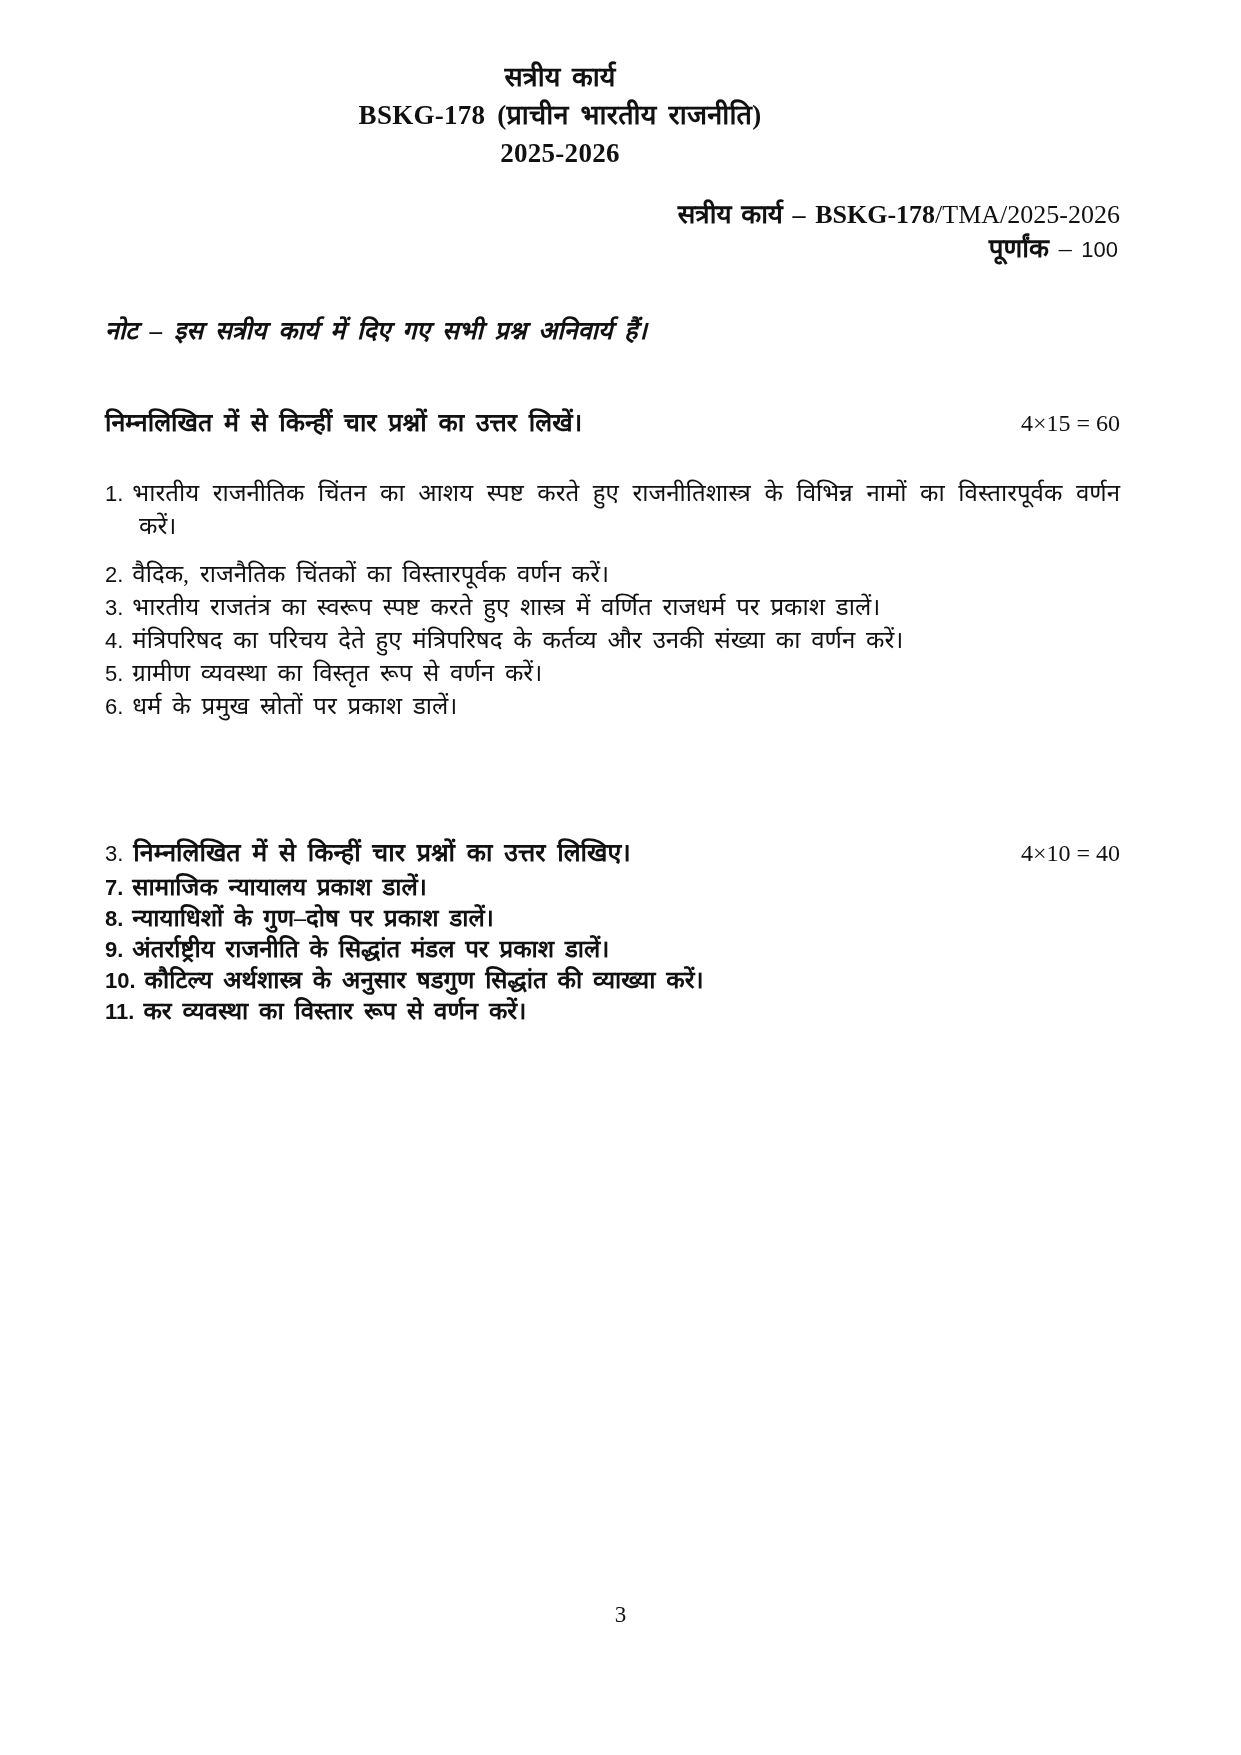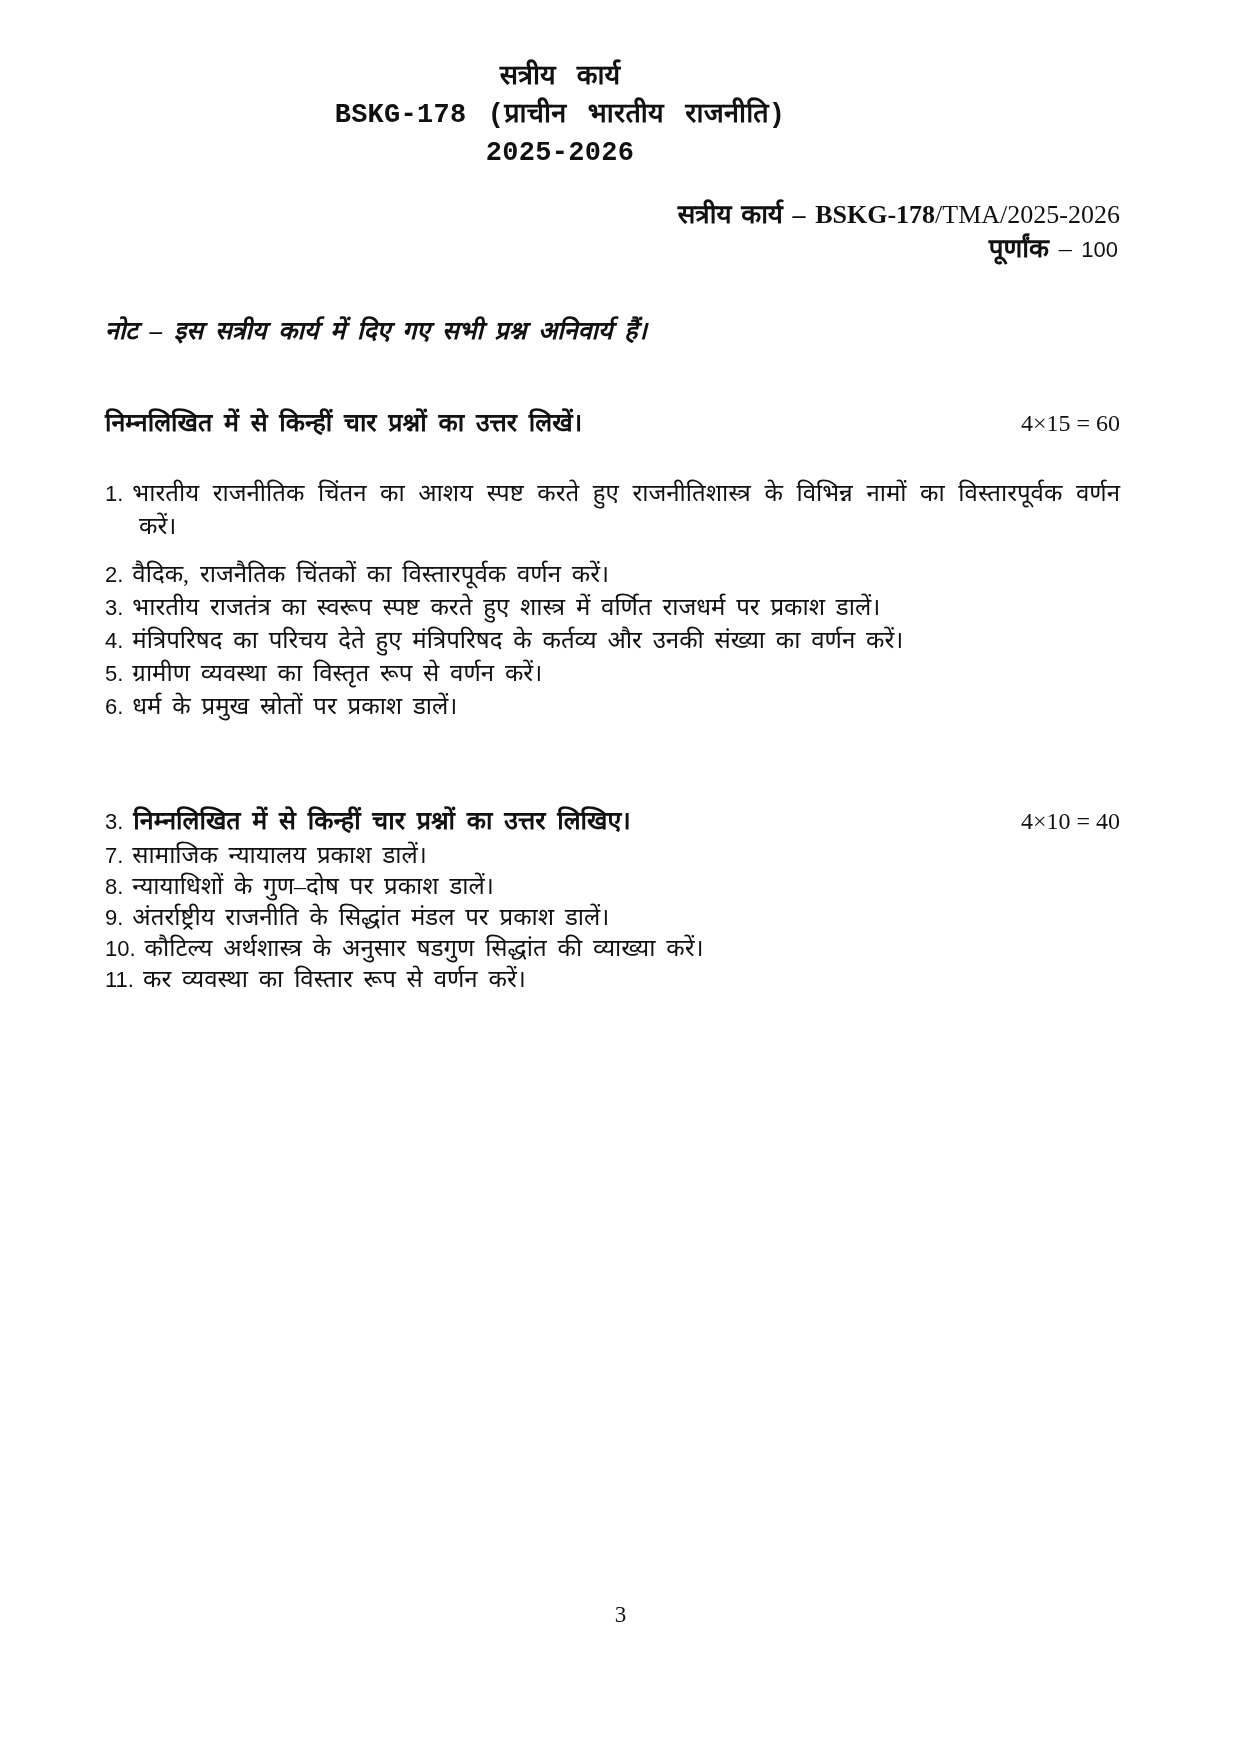--- a/index.html
+++ b/index.html
@@ -22,21 +22,20 @@
   }
 
   
   .doc-header {
     margin-right: 105px;   
     text-align: center;
     font-weight: bold;
     font-size: 27px;
     line-height: 38px;
     word-spacing: 0.18em;
-    font-family: Liberation Mono, monospace;
   }
   .doc-header .latin { letter-spacing: 0.01em; }
 
   
   .ref-block {
     margin-top: 26px;
     text-align: right;
     font-size: 26px;
     line-height: 34px;
     word-spacing: 0.12em;
@@ -75,36 +74,36 @@
     font-size: 22px;
     font-weight: normal;
     margin-right: 10px;
   }
   .section-head .marks {
     font-weight: normal;
     font-size: 24px;
     white-space: nowrap;
   }
   .sec-1 { margin-top: 56px; }
-  .sec-2 { margin-top: 80px; }
+  .sec-2 { margin-top: 112px; }
 
   
   .q-list { margin: 0; padding: 0; }
   .q-list-1 { margin-top: 36px; }
   .q-list-2 { margin-top: 0; }
   .question {
     margin: 0;
     padding-left: 34px;
     text-indent: -34px;
     font-size: 24px;
     line-height: 32px;
     word-spacing: 0.2em;
     text-align: justify;
   }
-  .q-list-2 .question { line-height: 30px; }
+  .q-list-2 .question { line-height: 30px; font-weight: bold; }
   .q-first { margin-bottom: 16px; }  
   .qnum {
     font-family: "Liberation Sans", "DejaVu Sans", sans-serif;
     font-size: 22px;
     margin-right: 9px;
   }
 
   
   .page-footer {
     position: absolute;

